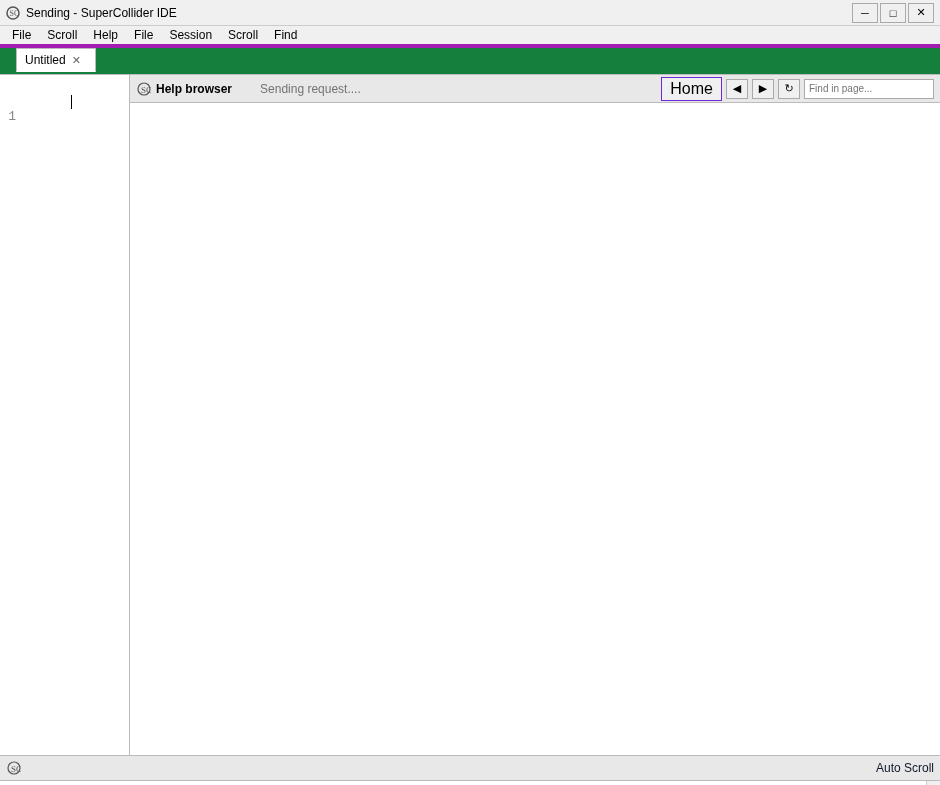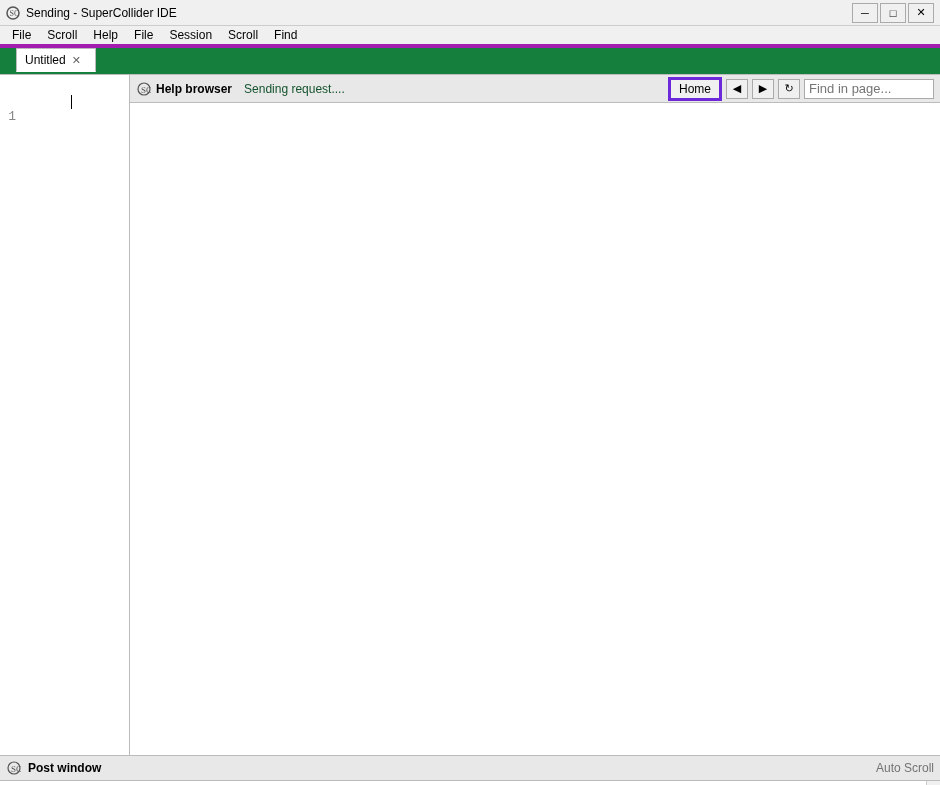--- a/index.html
+++ b/index.html
@@ -165,51 +165,51 @@
     #help-icon {
       width: 16px;
       height: 16px;
       display: flex;
       align-items: center;
       justify-content: center;
     }
     #help-title {
       font-size: 12px;
       font-weight: bold;
-      margin-right: 8px;
+      margin-right: 24px;
     }
     #help-status {
       font-size: 12px;
-      color: #14532d;
+      color: #737373;
       flex: 1;
     }
     #home-btn {
       padding: 2px 8px;
-      font-size: 12px;
-      background: #f0f0f0;
-      border: 3px solid #6d28d9;
+      font-size: 16px;
+      background: #f0f0f0;
+      border: 1px solid #6d28d9;
       cursor: pointer;
       margin-left: 43px;
     }
     .nav-btn {
       width: 22px;
       height: 20px;
       background: #f0f0f0;
       border: 1px solid #aaa;
       cursor: pointer;
       display: flex;
       align-items: center;
       justify-content: center;
       font-size: 11px;
     }
     #find-input {
       width: 130px;
       height: 20px;
       border: 1px solid #aaa;
-      font-size: 13px;
+      font-size: 10px;
       padding: 0 4px;
       background: white;
       color: #aaa;
     }
     #help-content {
       flex: 1;
       background: white;
     }
 
     
@@ -230,21 +230,21 @@
       padding: 0 6px;
     }
     #post-title {
       font-size: 12px;
       font-weight: bold;
       flex: 1;
     }
     #auto-scroll-btn {
       font-size: 12px;
       cursor: pointer;
-      color: #737373;
+      color: #0f172a;
     }
 
     
     #post-content {
       flex: 1;
       background: white;
       font-family: 'Courier New', monospace;
       font-size: 11px;
       color: #000;
       padding: 4px 8px;
@@ -332,21 +332,20 @@
 
 <div id="bottom-section">
 
   <div id="post-header">
     <div id="help-icon2" style="width:16px;height:16px;margin-right:6px;display:flex;align-items:center;justify-content:center;">
       <svg width="14" height="14" viewBox="0 0 14 14">
         <circle cx="7" cy="7" r="6" fill="none" stroke="#555" stroke-width="1.2"></circle>
         <text x="4" y="10.5" font-size="9" fill="#555" font-family="serif">SC</text>
       </svg>
     </div>
-    <span id="post-title">Post window</span>
     <span id="auto-scroll-btn" style="margin-left:auto;">Auto Scroll</span>
   </div>
 
   <div id="post-row">
     <div id="post-content">Number of Symbols 12164
 Byte Code Size 365695
 compiled 324 files in 1.18 seconds
 
 Info: 2 methods are currently overwritten by extensions. To see which, execute:
 MethodOverride.printAll

